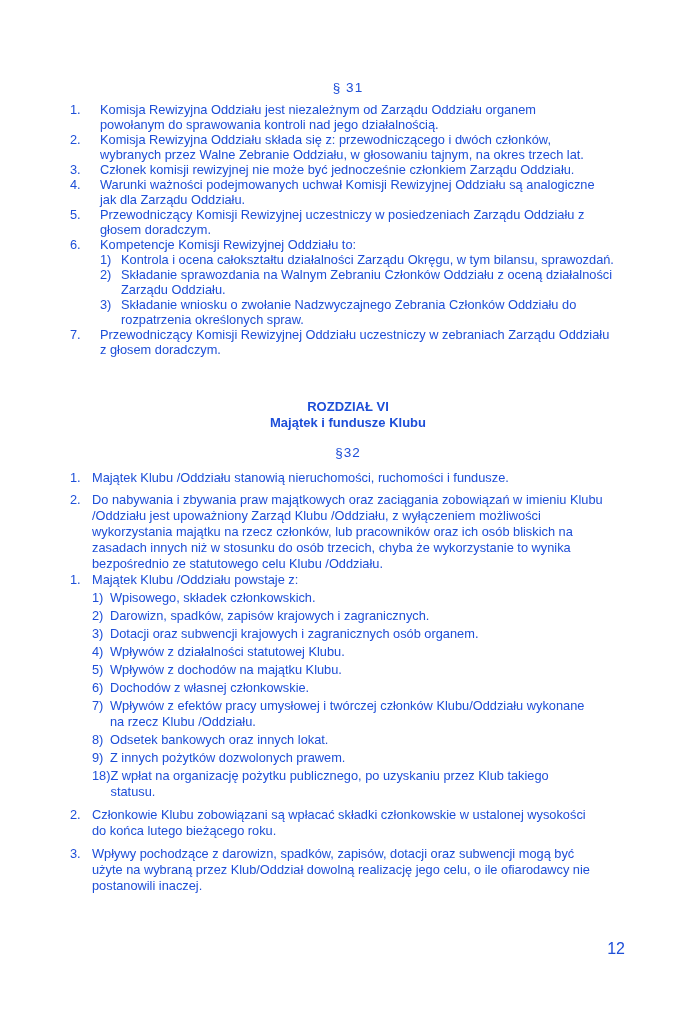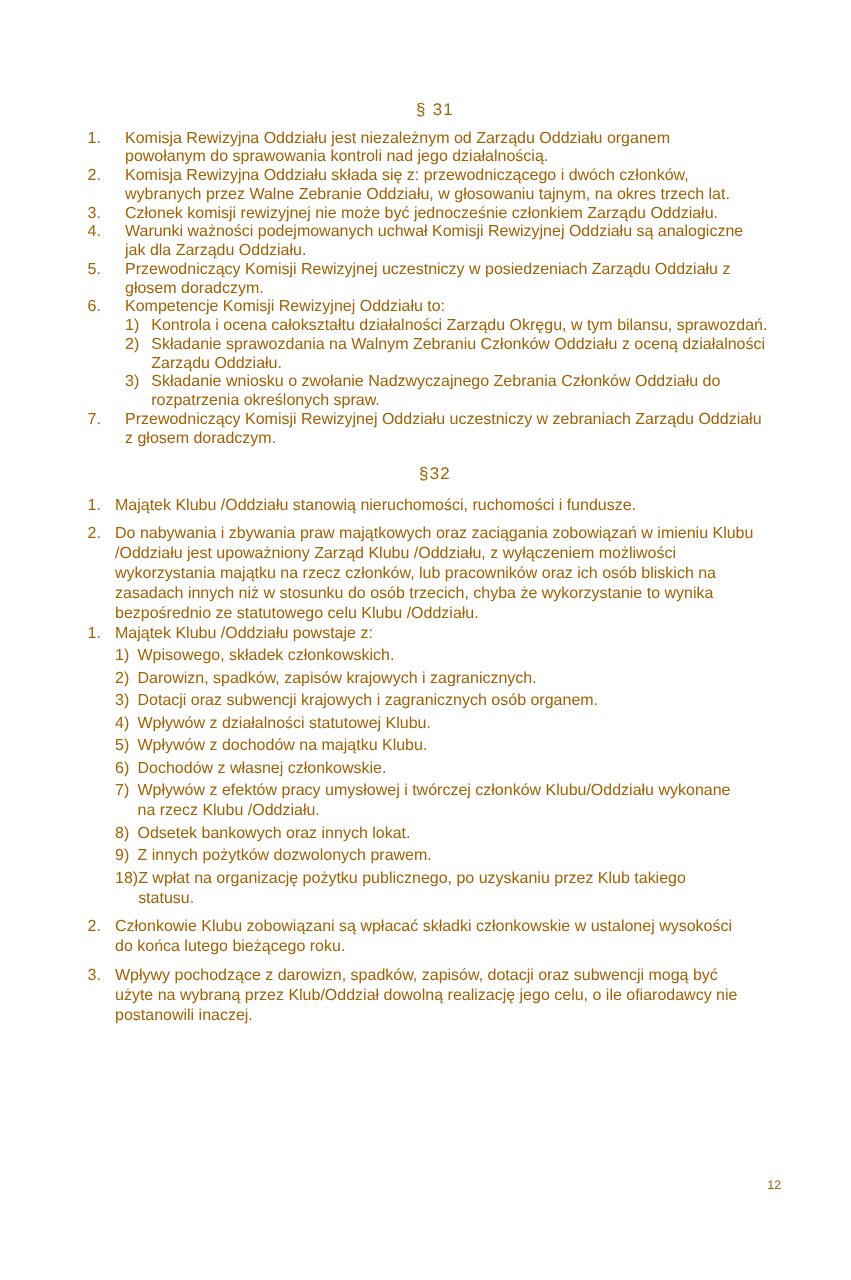--- a/index.html
+++ b/index.html
@@ -2,21 +2,21 @@
 <html lang="pl"><head>
 <meta charset="utf-8">
 <style>
   html,body{margin:0;padding:0;background:#ffffff;}
   .page{
     position:relative;
     width:681px;height:1024px;
     background:#ffffff;
     font-family:"Liberation Sans","DejaVu Sans",sans-serif;
     font-size:12.8px;
-    color:#a16207;
+    color:#1d4ed8;
     overflow:hidden;
   }
   .content{
     position:absolute;
     left:70px;top:80px;
     width:556px;
   }
   .heading{
     text-align:center;
     line-height:16px;
@@ -38,21 +38,21 @@
   .list-33 > .item > .marker{min-width:22px;}
   .list-32 > .item + .item{margin-top:6px;}
   .list-33 > .item + .item{margin-top:7px;}
   .sublist{margin:0;}
   .list-31 .sublist .marker{min-width:21px;}
   .list-33 .sublist .marker{min-width:18px;}
   .list-33 .sublist .item{margin-top:2px;}
   .page-num{
     position:absolute;
     top:941px;right:56px;
-    font-size:10px;
+    font-size:16px;
     line-height:15px;
   }
 </style>
 </head>
 <body>
 
 <div class="page">
   <main class="content">
       <div class="heading h-31 h-sec">§ 31</div>
       <div class="list list-31">
@@ -119,20 +119,22 @@
           </div>
         </div>
         <div class="item">
           <span class="marker">7.</span>
           <div class="body">
             <div class="text">Przewodniczący Komisji Rewizyjnej Oddziału uczestniczy w zebraniach Zarządu Oddziału
 z głosem doradczym.</div>
           </div>
         </div>
       </div>
+      <div class="heading h-chapter">ROZDZIAŁ VI
+Majątek i fundusze Klubu</div>
       <div class="heading h-32 h-sec">§32</div>
       <div class="list list-32">
         <div class="item">
           <span class="marker">1.</span>
           <div class="body">
             <div class="text">Majątek Klubu /Oddziału stanowią nieruchomości, ruchomości i fundusze.</div>
           </div>
         </div>
         <div class="item">
           <span class="marker">2.</span>

